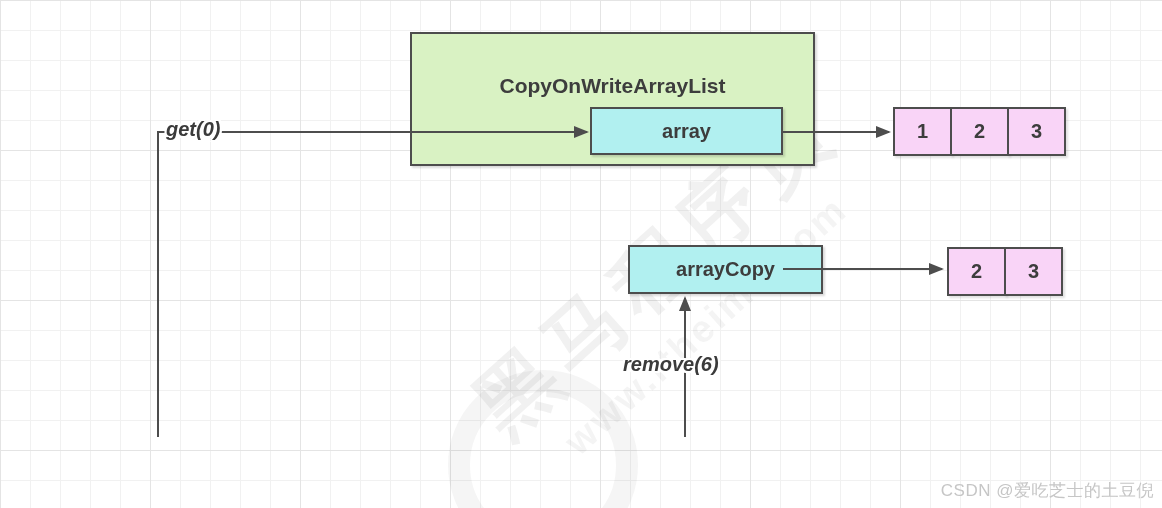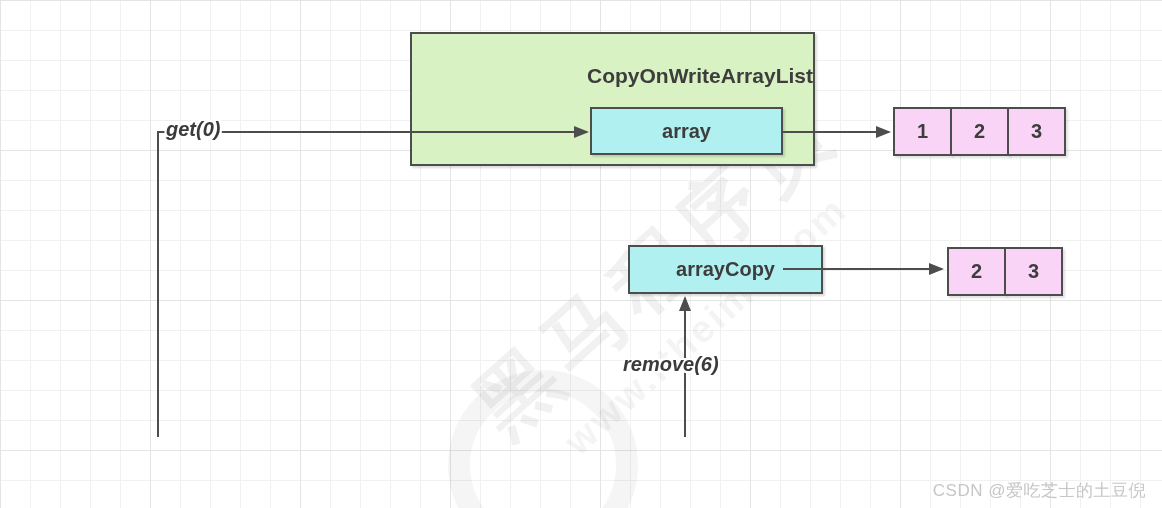--- a/index.html
+++ b/index.html
@@ -67,22 +67,22 @@
     justify-content: center;
     font-weight: bold;
   }
 
   .container-box {
     left: 410px; top: 32px; width: 405px; height: 134px;
     background: #d9f2c3;
     display: block;
   }
   .container-title {
-    margin-top: 30px;
-    text-align: right;
+    margin-top: 40px;
+    text-align: center;
     font-size: 21px;
     font-weight: bold;
     color: #3d3d3d;
   }
 
   .array-box {
     left: 590px; top: 107px; width: 193px; height: 48px;
     background: #b1f0f0;
     font-size: 20px;
   }
@@ -142,21 +142,21 @@
     text-shadow:
       -2px -2px 0 #fff, 2px -2px 0 #fff, -2px 2px 0 #fff, 2px 2px 0 #fff,
       -2px 0 0 #fff, 2px 0 0 #fff, 0 -2px 0 #fff, 0 2px 0 #fff;
   }
   .anno-get { left: 166px; top: 118px; }
   .anno-remove { left: 623px; top: 353px; }
 
   
   .wm-csdn {
     position: absolute;
-    right: 16px;
+    right: 8px;
     top: 479px;
     font-size: 17px;
     color: #c6c6c6;
     letter-spacing: 0.5px;
     white-space: nowrap;
   }
 </style>
 </head>
 <body>
 

